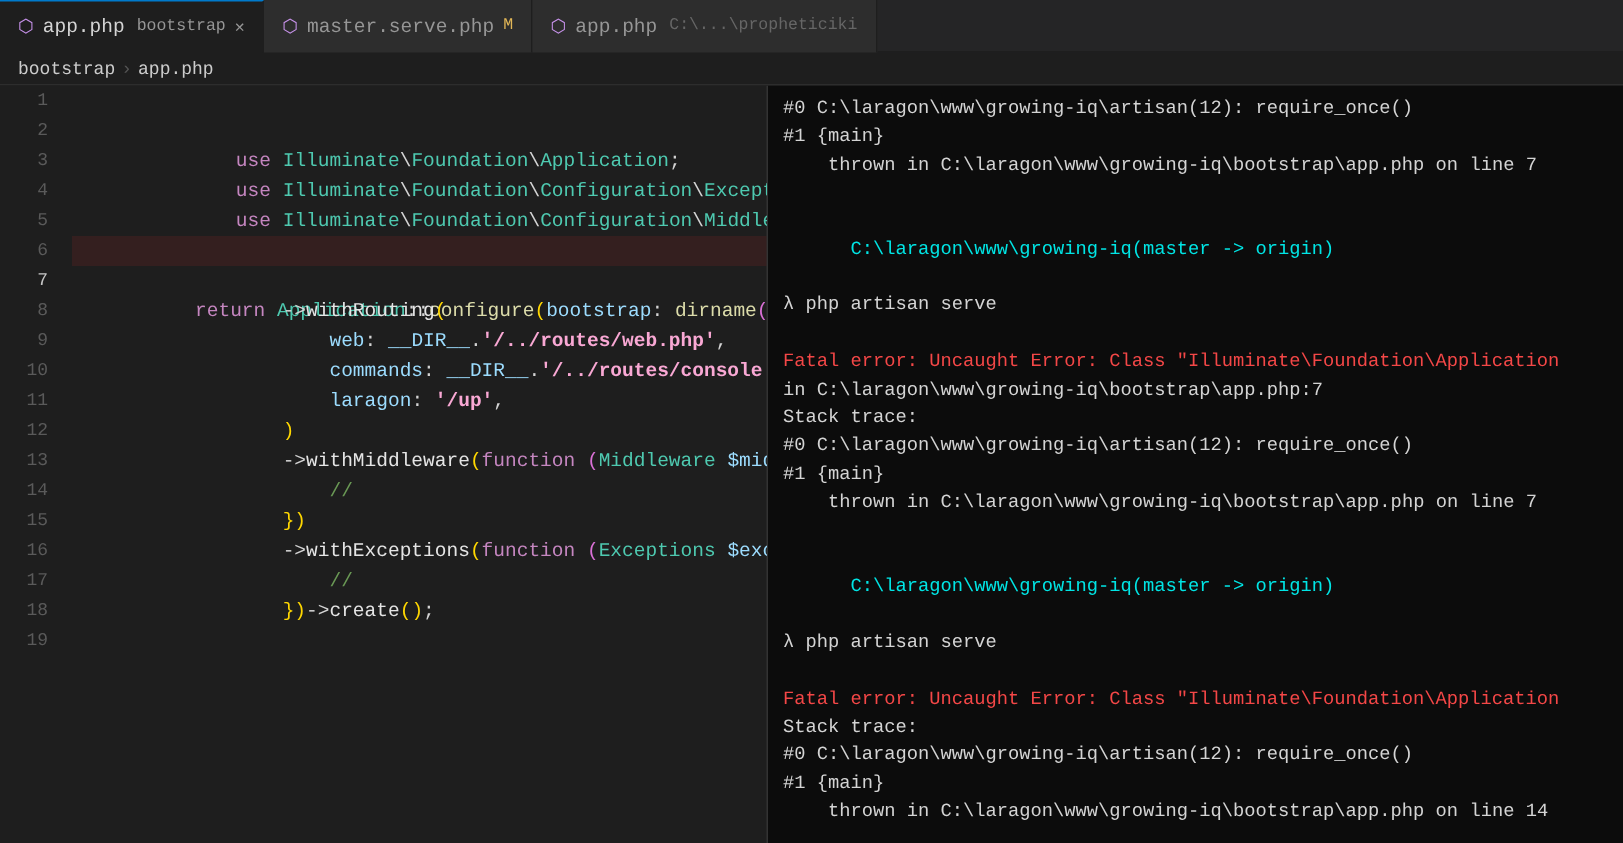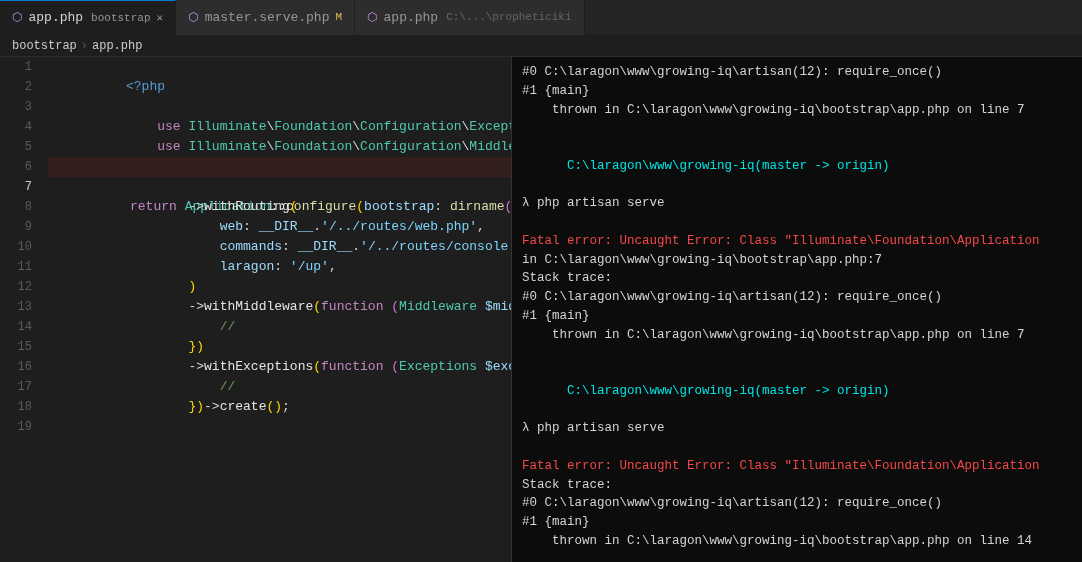--- a/index.html
+++ b/index.html
@@ -125,21 +125,21 @@
 
     
     .php-tag { color: #569cd6; }
     .keyword { color: #c586c0; }
     .keyword-use { color: #c586c0; }
     .class-name { color: #4ec9b0; }
     .ns-sep { color: #d4d4d4; }
     .func-name { color: #dcdcaa; }
     .param-name { color: #9cdcfe; }
     .param-type { color: #4ec9b0; }
-    .string { color: #7dd3fc; }
+    .string { color: #f9a8d4; font-weight: bold; }
     .punctuation { color: #d4d4d4; }
     .arrow { color: #d4d4d4; }
     .comment { color: #6a9955; }
     .constant { color: #9cdcfe; }
     .method { color: #e5e5e5; margin-top: 30px; }
     .text-white { color: #d4d4d4; }
     .paren { color: #ffd700; }
     .paren2 { color: #da70d6; }
 
     
@@ -210,26 +210,26 @@
         <div class="line-num">13</div>
         <div class="line-num">14</div>
         <div class="line-num">15</div>
         <div class="line-num">16</div>
         <div class="line-num">17</div>
         <div class="line-num">18</div>
         <div class="line-num">19</div>
       </div>
       <div class="code-lines">
 
-        <div class="code-line">
-          <span class="php-tag">&lt;?php</span>
-        </div>
 
         <div class="code-line">&nbsp;</div>
 
+        <div class="code-line">
+          <span style="color:#d4d4d4;">    </span><span class="keyword-use">use </span><span class="class-name">Illuminate</span><span class="ns-sep">\</span><span class="class-name">Foundation</span><span class="ns-sep">\</span><span class="class-name">Application</span><span class="punctuation">;</span>
+        </div>
 
         <div class="code-line">
           <span style="color:#d4d4d4;">    </span><span class="keyword-use">use </span><span class="class-name">Illuminate</span><span class="ns-sep">\</span><span class="class-name">Foundation</span><span class="ns-sep">\</span><span class="class-name">Configuration</span><span class="ns-sep">\</span><span class="class-name">Exceptions</span>
         </div>
 
         <div class="code-line">
           <span style="color:#d4d4d4;">    </span><span class="keyword-use">use </span><span class="class-name">Illuminate</span><span class="ns-sep">\</span><span class="class-name">Foundation</span><span class="ns-sep">\</span><span class="class-name">Configuration</span><span class="ns-sep">\</span><span class="class-name">Middleware</span>
         </div>
 
         <div class="code-line">&nbsp;</div>

